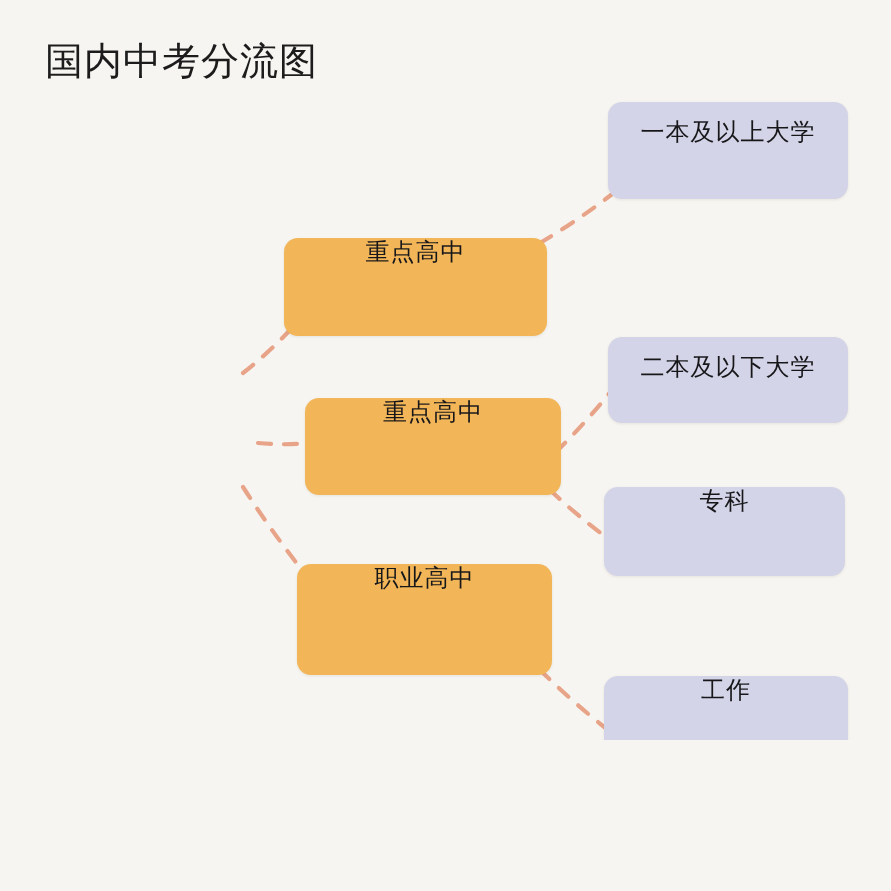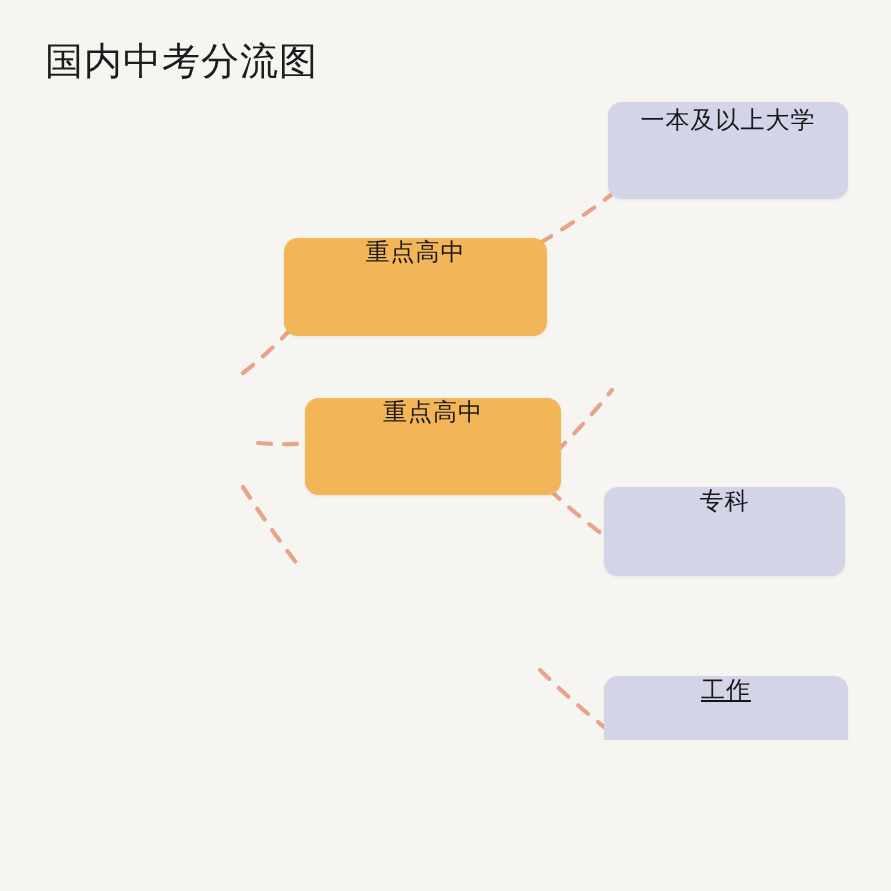--- a/index.html
+++ b/index.html
@@ -51,21 +51,21 @@
     justify-content: center;
     border-radius: 14px;
     color: #17171a;
     font-size: 24px;
     line-height: 1.2;
     letter-spacing: 1px;
     white-space: nowrap;
     box-shadow: 0 1px 3px rgba(90, 80, 70, 0.10);
   }
   .node.v-center { align-items: flex-start; }
-  .node.v-top { align-items: flex-start; padding-top: 4px; }
+  .node.v-top { align-items: flex-start; padding-top: 16px; }
 
   .node-root {
     background: #f2909a;
     font-size: 32px;
     border-radius: 16px;
   }
   .node-mid {
     background: #f2b659;
   }
   .node-leaf {
@@ -93,24 +93,30 @@
       <path d="M 540 670 Q 572.3459459072828 701.8745946384128 608 730" fill="none" stroke="#e8a488" stroke-width="4.2" stroke-linecap="round" stroke-dasharray="13 13"></path>
     </svg>
 
   <div id="node-layer">
       <div class="node node-mid v-center" style="left: 284px; top: 238px; width: 263px; height: 98px; background: rgb(242, 182, 89);">
         <span class="node-label">重点高中</span>
       </div>
       <div class="node node-mid v-center" style="left: 305px; top: 398px; width: 256px; height: 97px; background: rgb(242, 182, 89);">
         <span class="node-label">重点高中</span>
       </div>
+      <div class="node node-mid v-center" style="left: 297px; top: 564px; width: 255px; height: 111px; background: rgb(242, 182, 89);">
+        <span class="node-label">职业高中</span>
+      </div>
       <div class="node node-leaf v-top" style="left: 608px; top: 102px; width: 240px; height: 97px; background: rgb(212, 212, 232);">
         <span class="node-label">一本及以上大学</span>
+      </div>
+      <div class="node node-leaf v-top" style="left: 608px; top: 337px; width: 240px; height: 86px; background: rgb(212, 212, 232);">
+        <span class="node-label">二本及以下大学</span>
       </div>
       <div class="node node-leaf v-center" style="left: 604px; top: 487px; width: 241px; height: 89px; background: rgb(212, 212, 232);">
         <span class="node-label">专科</span>
       </div>
-      <div class="node node-leaf v-center" style="left: 604px; top: 676px; width: 244px; height: 94px; background: rgb(212, 212, 232); text-decoration: underline;">
+      <div class="node node-leaf v-center" style="left: 604px; top: 676px; width: 244px; height: 94px; background: rgb(212, 212, 232);">
         <span class="node-label">工作</span>
       </div>
     </div>
 
 </div>
 
 </body></html>

